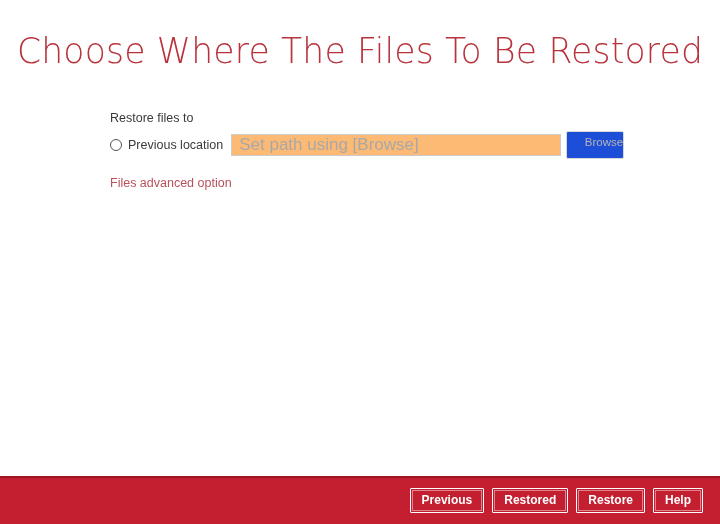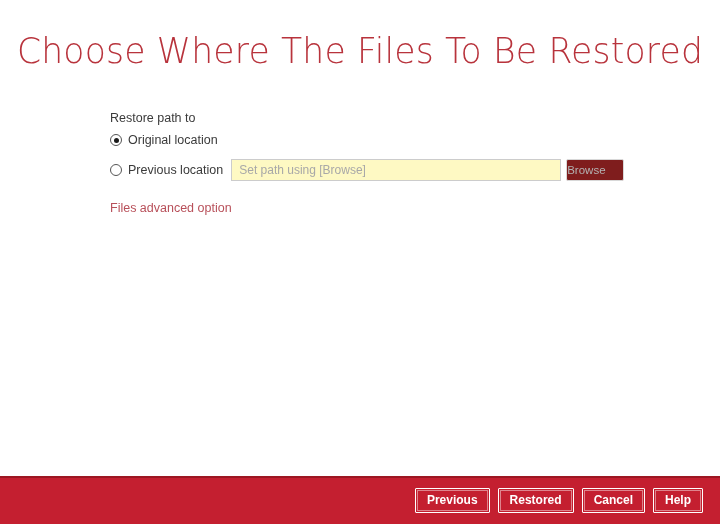--- a/index.html
+++ b/index.html
@@ -88,45 +88,45 @@
     line-height: 16px;
     white-space: nowrap;
   }
 
   .path-input {
     margin-left: 8px;
     width: 330px;
     height: 22px;
     box-sizing: border-box;
     border: 1px solid #cccccc;
-    background: #fef9c3;
-    font-family: "Liberation Sans", sans-serif;
-    font-size: 12px;
+    background: #fdba74;
+    font-family: "Liberation Sans", sans-serif;
+    font-size: 17px;
     color: #444;
     padding: 0 7px;
     outline: none;
     border-radius: 0;
   }
   .path-input::placeholder {
     color: #a8a8a8;
     opacity: 1;
   }
 
   .browse-button {
     margin-left: 5px;
     width: 58px;
-    height: 22px;
+    height: 28px;
     box-sizing: border-box;
     border: 1px solid #d8d8d8;
-    background: #7f1d1d;
+    background: #1d4ed8;
     color: #b4b4b4;
     font-family: "Liberation Sans", sans-serif;
     font-size: 11.5px;
     line-height: 20px;
-    text-align: left;
+    text-align: right;
     border-radius: 2px;
     cursor: default;
     user-select: none;
   }
 
   .advanced-link {
     display: inline-block;
     margin-top: 15px;
     font-size: 12.5px;
     color: #b8505a;
@@ -174,37 +174,33 @@
     white-space: nowrap;
   }
 </style>
 </head>
 <body>
 
 <div class="page-title">Choose Where The Files To Be Restored</div>
 
 <div class="form-body">
 
-  <div class="field-label">Restore path to</div>
-
-  <div class="radio-row">
-    <span class="radio checked"></span>
-    <span class="radio-label">Original location</span>
-  </div>
+  <div class="field-label">Restore files to</div>
+
 
   <div class="radio-row second">
     <span class="radio"></span>
     <span class="radio-label">Previous location</span>
     <input class="path-input" type="text" placeholder="Set path using [Browse]" style="">
     <div class="browse-button">Browse</div>
   </div>
 
   <a class="advanced-link">Files advanced option</a>
 </div>
 
 <div class="footer">
   <div class="footer-buttons">
     <div class="footer-btn">Previous</div>
     <div class="footer-btn">Restored</div>
-    <div class="footer-btn">Cancel</div>
+    <div class="footer-btn">Restore</div>
     <div class="footer-btn">Help</div>
   </div>
 </div>
 
 </body></html>

